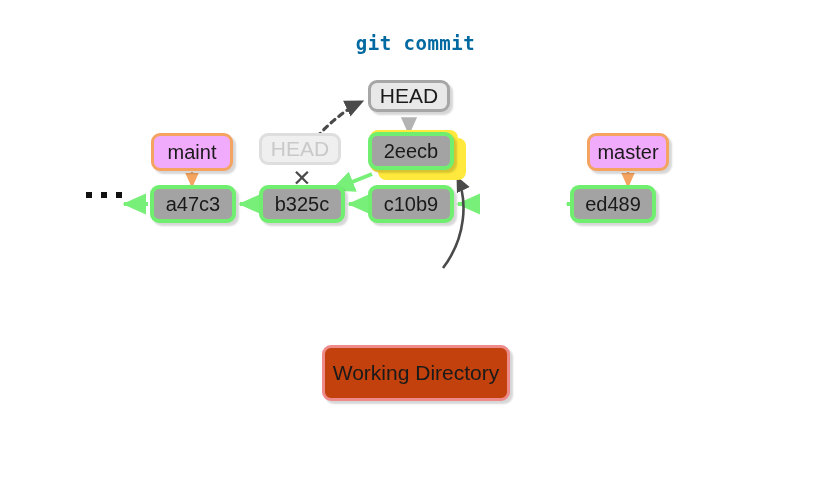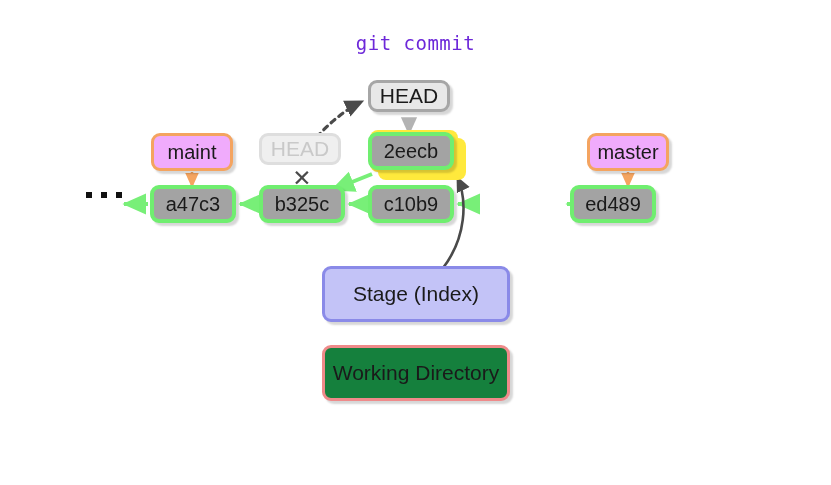--- a/index.html
+++ b/index.html
@@ -117,40 +117,40 @@
     font-size: 21px;
     color: #1a1a1a;
   }
   .stage {
     top: 266px;
     background: #c3c3f7;
     border-color: #8a8ae8;
   }
   .workdir {
     top: 345px;
-    background: #15803d;
+    background: #c2410c;
     border-color: #ef8a8a;
   }
 
   
   .shadow {
     box-shadow: 3px 3px 2px rgba(0,0,0,0.16);
   }
 
   
   #title {
     position: absolute;
     left: 0;
     top: 32px;
     width: 831px;
     text-align: center;
     font-family: "DejaVu Sans Mono", "Liberation Mono", monospace;
     font-size: 19px;
-    font-weight: normal;
-    color: #6d28d9;
+    font-weight: bold;
+    color: #0369a1;
     letter-spacing: 0.5px;
   }
 
   
   #ellipsis {
     position: absolute;
     left: 86px;
     top: 192px;
     display: flex;
     gap: 9px;
@@ -260,21 +260,18 @@
   <div class="node headbox active shadow">
     <span>HEAD</span>
   </div>
 
   <div class="node headbox faded">
     <span>HEAD</span>
   </div>
 
   <div id="xmark">✕</div>
 
-  <div class="node bigbox stage shadow">
-    <span>Stage (Index)</span>
-  </div>
 
   <div class="node bigbox workdir shadow">
     <span>Working Directory</span>
   </div>
 
 </div>
 
 </body></html>

